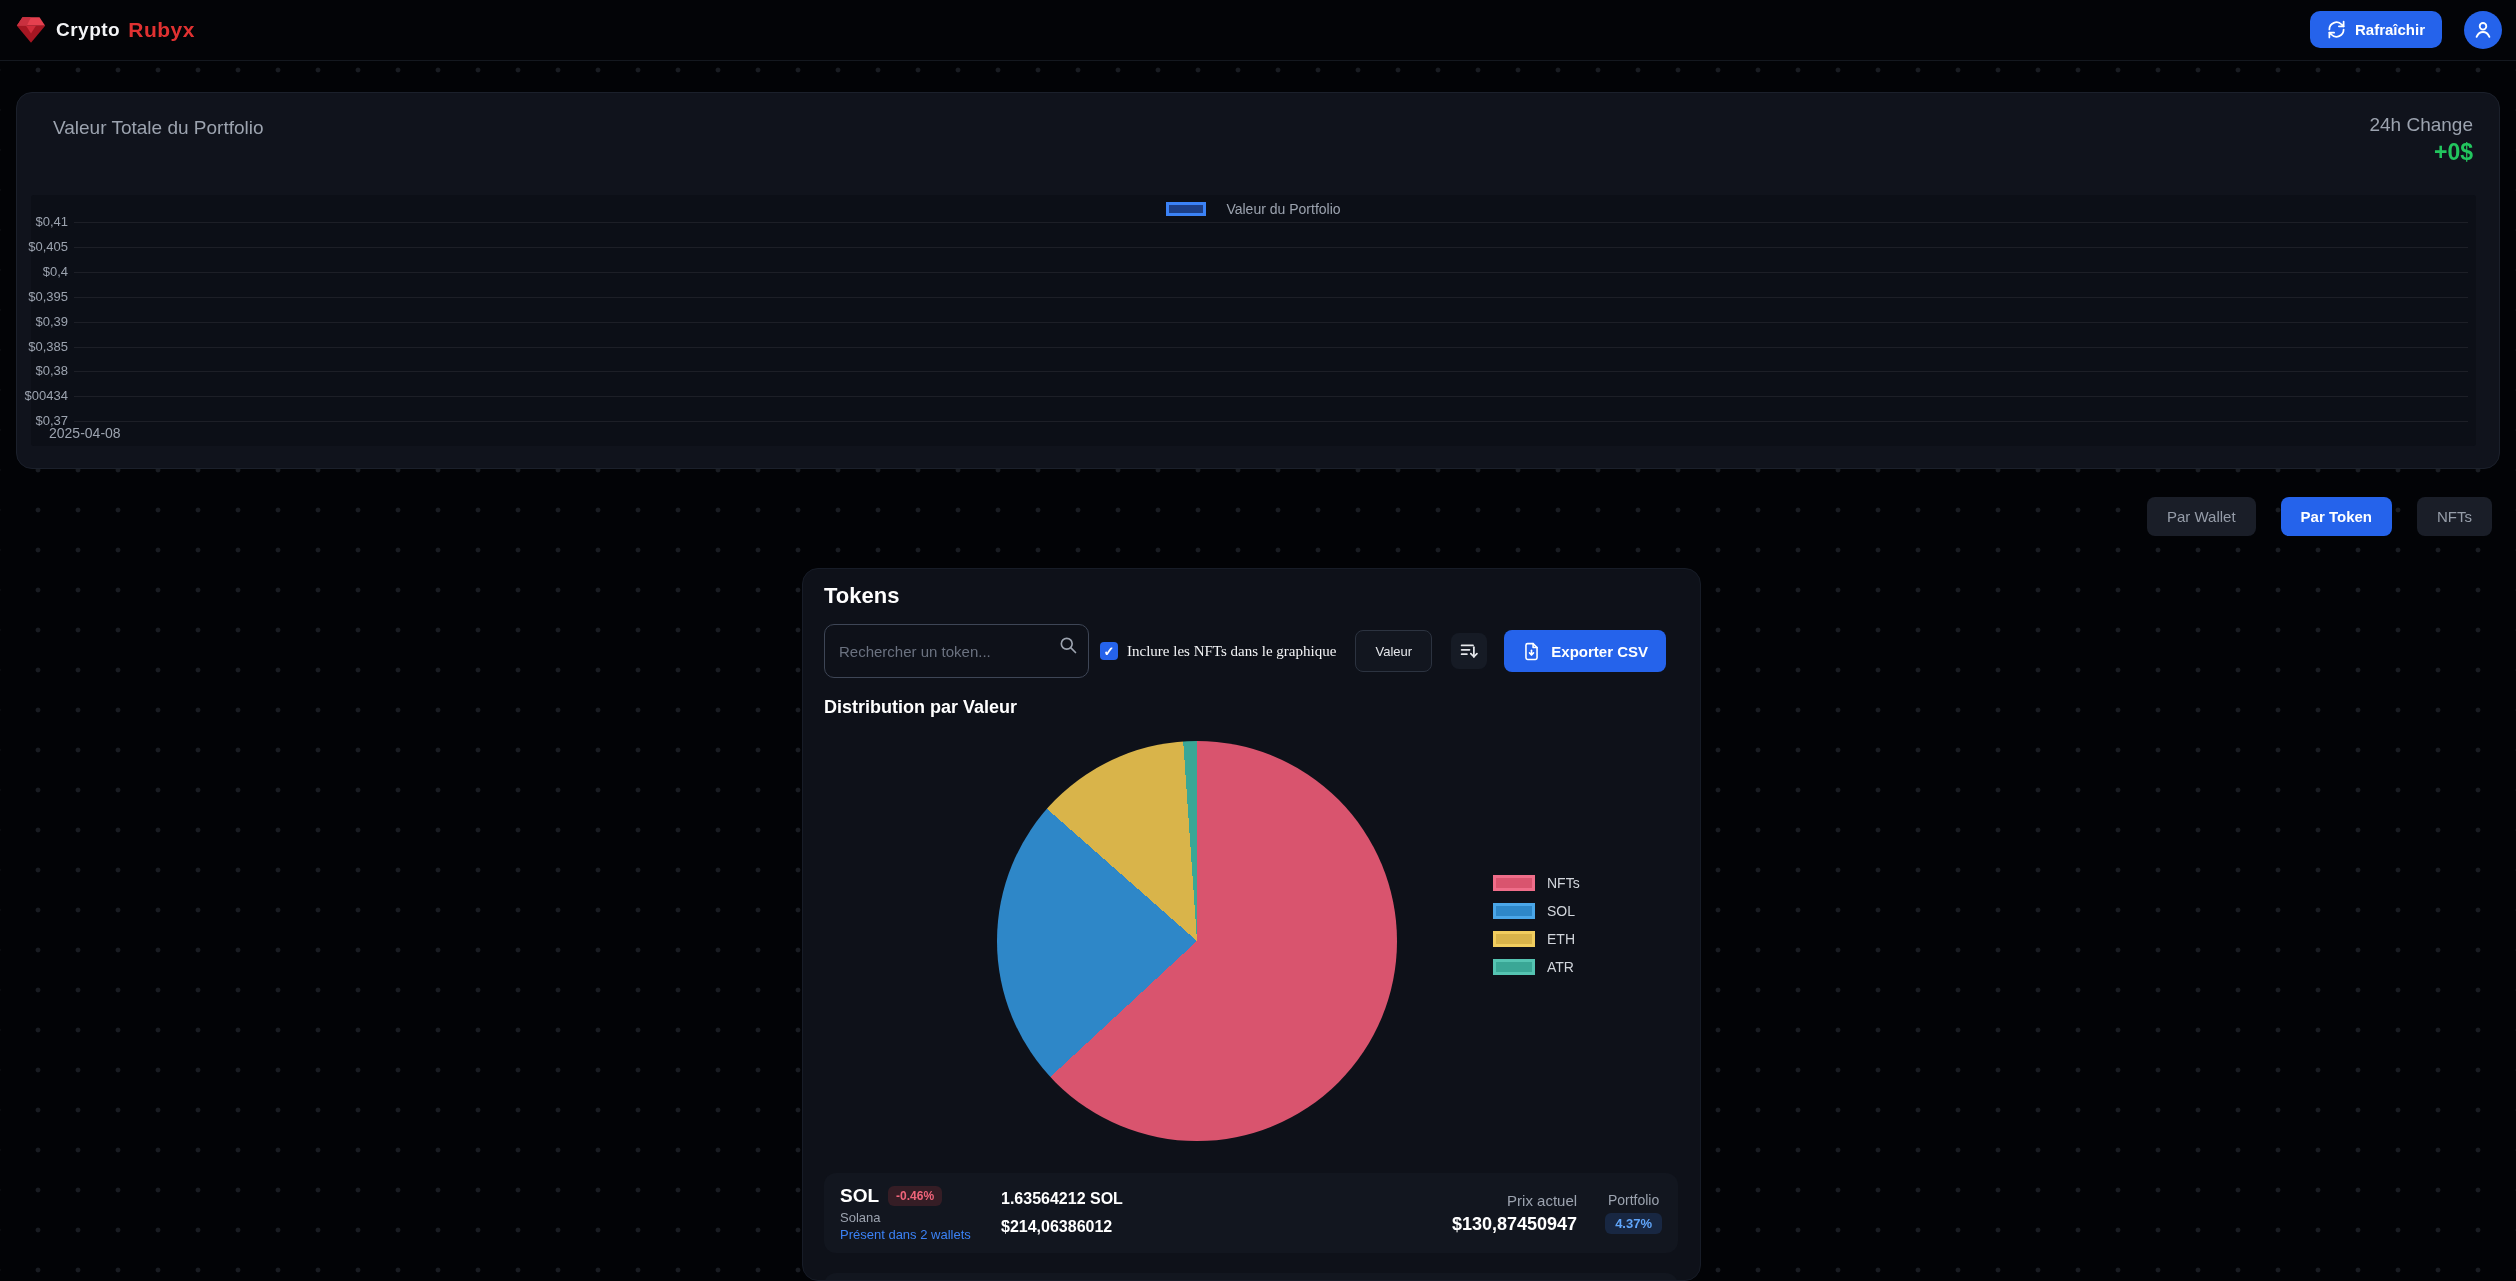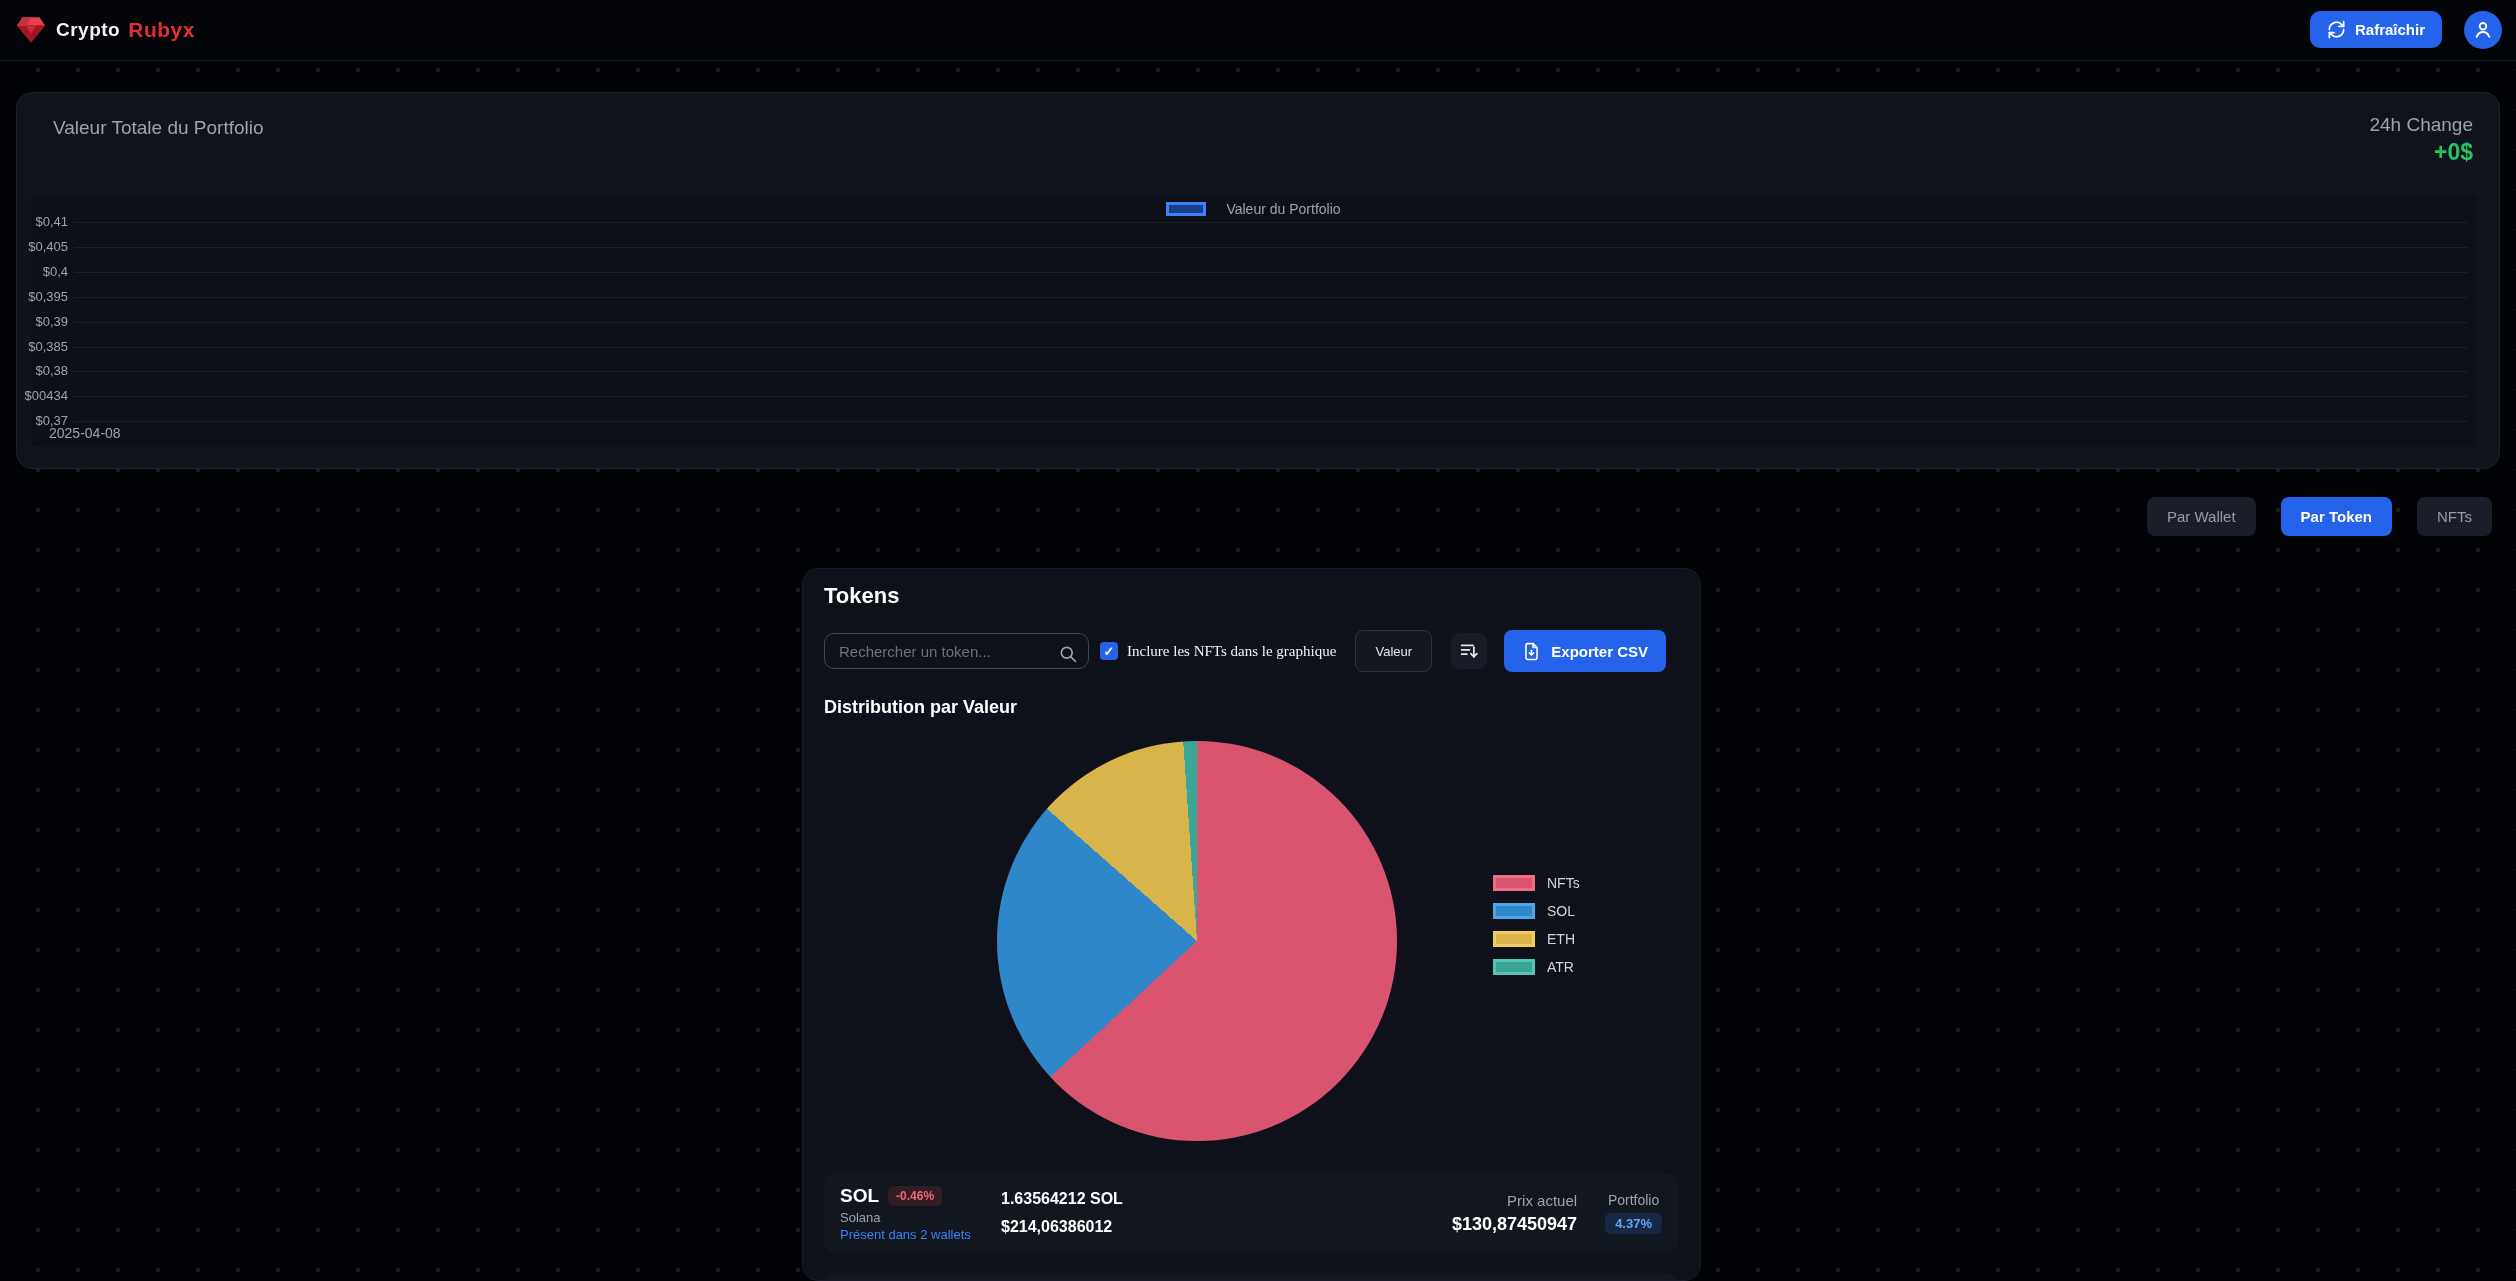--- a/index.html
+++ b/index.html
@@ -68,21 +68,21 @@
   }
   .tab.active { background:#2563eb; color:#fff; font-weight:700; }
 
   
   .tokens-card {
     position:absolute; left:802px; top:568px; width:899px; height:713px;
     background:#0e1119; border:1px solid #171c27; border-radius:16px; overflow:hidden;
   }
   .tokens-title { position:absolute; left:21px; top:14px; font-size:22px; font-weight:700; color:#fff; }
   .controls { position:absolute; left:21px; top:61px; right:24px; height:42px; display:flex; align-items:center; }
-  .search-wrap { position:relative; width:265px; height:36px; }
+  .search-wrap { position:relative; width:265px; height:54px; }
   .search-input {
     width:100%; height:100%; background:transparent; border:1px solid #3e4656; border-radius:10px;
     color:#e5e7eb; font-size:15px; font-family:inherit; padding:0 40px 0 14px; outline:none;
   }
   .search-input::placeholder { color:#6b7280; }
   .search-icon { position:absolute; right:11px; top:11px; }
   .chk-group { display:flex; align-items:center; gap:9px; margin-left:11px; cursor:pointer; }
   .checkbox {
     width:18px; height:18px; background:#2563eb; border-radius:4px;
     display:flex; align-items:center; justify-content:center;

